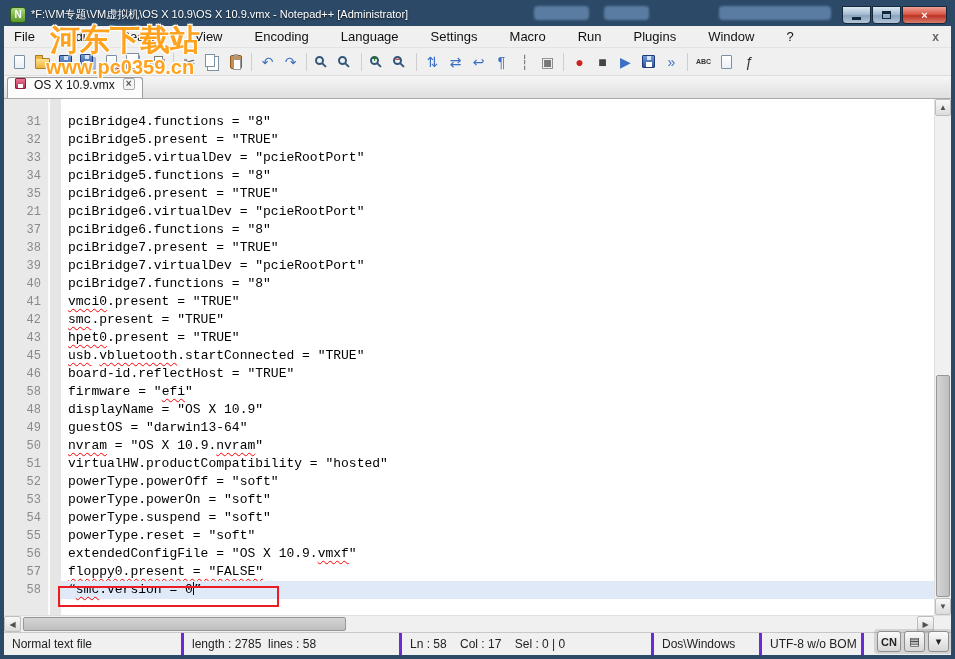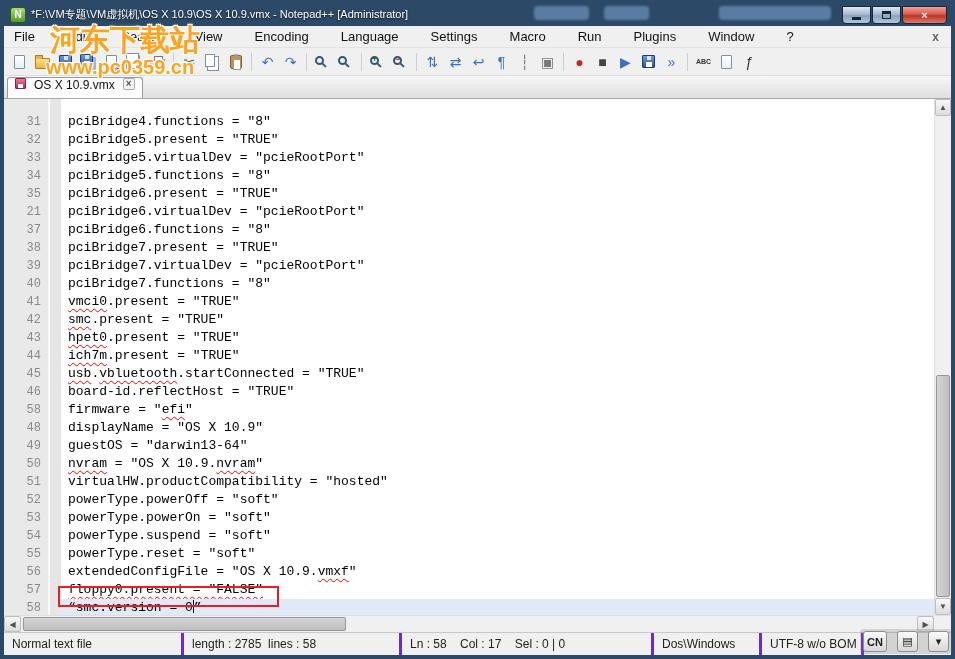--- a/index.html
+++ b/index.html
@@ -162,21 +162,21 @@
   .seg-ins-mode { flex:1; border-right:none; }
 
   
   .wm { position:absolute; left:30px; top:24px; z-index:60; pointer-events:none;
         color:#ffa21d; font-weight:bold; }
   .wm1 { font-size:30px; line-height:1.05;
          text-shadow:-1px -1px 0 #fff,1px -1px 0 #fff,-1px 1px 0 #fff,1px 1px 0 #fff,0 0 3px #fff;margin-left:20px; }
   .wm2 { font-size:20px; margin-left:16px;
          text-shadow:-1px -1px 0 #fff,1px -1px 0 #fff,-1px 1px 0 #fff,1px 1px 0 #fff,0 0 3px #fff; }
 
-  .ime { position:absolute; right:3px; bottom:5px; z-index:50; display:flex; gap:10px;
+  .ime { position:absolute; right:3px; bottom:5px; z-index:50; display:flex; gap:3px;
          align-items:center; background:rgba(110,110,110,.22); padding:2px 3px;
          border-radius:4px; }
   .ime-btn { min-width:21px; height:21px; padding:0 3px; display:flex; align-items:center;
              justify-content:center; font-size:11px; font-weight:bold; color:#222;
              background:linear-gradient(#fbfbfb,#d7d7d7); border:1px solid #8e8e8e;
              border-radius:3px; }
 </style>
 </head>
 <body>
 
@@ -389,25 +389,20 @@
               <span class="ln">42</span>
               <span class="fold"></span>
               <span class="txt"><span class="u">smc</span><span>.present = "TRUE"</span></span>
             </div>
             <div class="line">
               <span class="ln">43</span>
               <span class="fold"></span>
               <span class="txt"><span class="u">hpet0</span><span>.present = "TRUE"</span></span>
             </div>
             <div class="line">
-              <span class="ln">44</span>
-              <span class="fold"></span>
-              <span class="txt"><span class="u">ich7m</span><span>.present = "TRUE"</span></span>
-            </div>
-            <div class="line">
               <span class="ln">45</span>
               <span class="fold"></span>
               <span class="txt"><span class="u">usb</span><span>.</span><span class="u">vbluetooth</span><span>.startConnected = "TRUE"</span></span>
             </div>
             <div class="line">
               <span class="ln">46</span>
               <span class="fold"></span>
               <span class="txt"><span>board-id.reflectHost = "TRUE"</span></span>
             </div>
             <div class="line">

